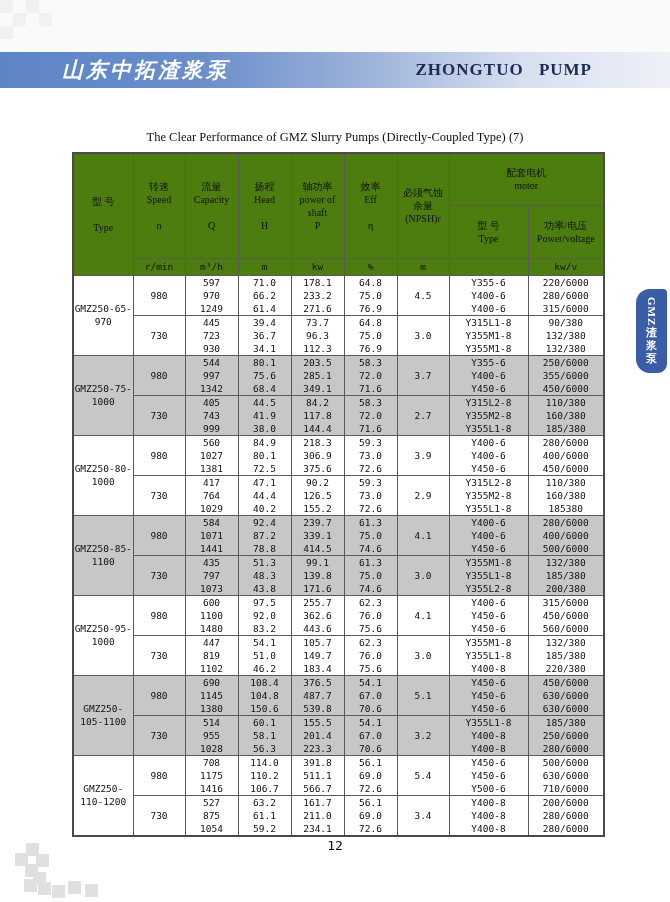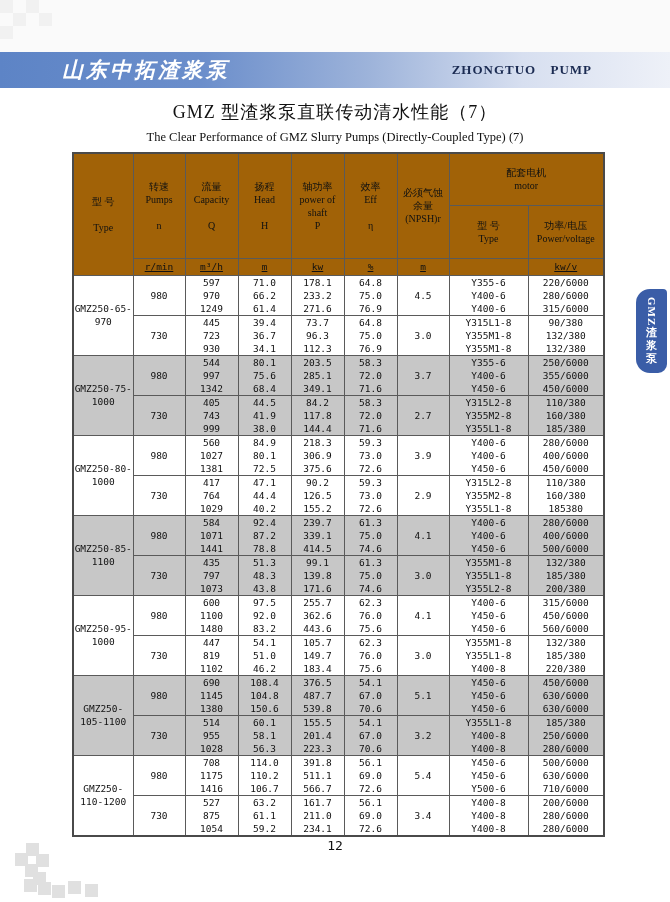--- a/index.html
+++ b/index.html
@@ -16,42 +16,42 @@
     position:absolute; top:52px; left:0; width:670px; height:36px;
     background:linear-gradient(90deg,#5d84c6 0%,#6b8ecb 30%,#9db3da 55%,#d7dff0 78%,#eef1f8 100%);
     display:flex; align-items:center;
   }
   .logo {
     margin-left:62px; color:#ffffff; font-size:21px; font-weight:bold;
     font-style:italic; letter-spacing:3px; white-space:nowrap;
   }
   .brand {
     position:absolute; right:78px; top:0; height:36px; display:flex; align-items:center;
-    color:#1b2b52; font-size:13px; font-weight:bold; letter-spacing:1px; word-spacing:10px;
+    color:#1b2b52; font-size:17px; font-weight:bold; letter-spacing:1px; word-spacing:10px;
   }
 
   .title { position:absolute; top:100px; left:0; width:670px; text-align:center;
            font-size:18px; letter-spacing:1px; }
   .subtitle { position:absolute; top:130px; left:0; width:670px; text-align:center;
               font-size:12.5px; }
 
   table.perf {
     position:absolute; left:72px; top:152px;
     border-collapse:collapse; table-layout:fixed;
     border:2px solid #4a4a4a;
   }
   table.perf th, table.perf td {
     border:1px solid #5a5a5a; padding:0; text-align:center; vertical-align:middle;
     overflow:hidden;
   }
-  thead th { background:#a16207; font-weight:normal; font-size:10px; line-height:13px; }
+  thead th { background:#4d7c0f; font-weight:normal; font-size:10px; line-height:13px; }
   thead .gap-top { margin-top:13px; }
   thead tr.h1 { height:52px; }
   thead tr.h2 { height:53px; }
-  thead tr.units { height:17px;text-decoration:underline; }
+  thead tr.units { height:17px; }
   thead tr.units th { font-family:"DejaVu Sans Mono", monospace; font-size:9.5px; }
 
   tbody td {
     font-family:"DejaVu Sans Mono", monospace; font-size:9.5px; line-height:13px;
     height:39px; background:#ffffff;
   }
   tbody tr.shaded td { background:#c7c7c7;margin-top:24px; }
   td.model { font-size:9.5px; letter-spacing:0; }
 
   .side-tab {
@@ -80,21 +80,20 @@
       <div class="checker-sq" style="left:0;top:26px"></div>
       <div class="checker-sq" style="left:39px;top:13px"></div>
     </div>
   </div>
 
   <div class="headerbar">
     <span class="logo">山东中拓渣浆泵</span>
     <span class="brand">ZHONGTUO  PUMP</span>
   </div>
 
-  <div class="title">GMZ 型渣浆泵直联传动清水性能（7）</div>
   <div class="subtitle">The Clear Performance of GMZ Slurry Pumps (Directly-Coupled Type) (7)</div>
 
   <table class="perf">
     <colgroup>
       <col style="width:60px">
         <col style="width:52px">
         <col style="width:53px">
       <col style="width:53px">
         <col style="width:53px">
         <col style="width:53px">
@@ -103,21 +102,21 @@
         <col style="width:76px">
     </colgroup>
     <thead>
       <tr class="h1">
         <th rowspan="3">
           <div>型  号</div>
           <div class="gap-top">Type</div>
         </th>
         <th rowspan="2">
           <div>转速</div>
-          <div>Pumps</div>
+          <div>Speed</div>
           <div class="gap-top">n</div>
         </th>
         <th rowspan="2">
           <div>流量</div>
           <div>Capacity</div>
           <div class="gap-top">Q</div>
         </th>
         <th rowspan="2">
           <div>扬程</div>
           <div>Head</div>

